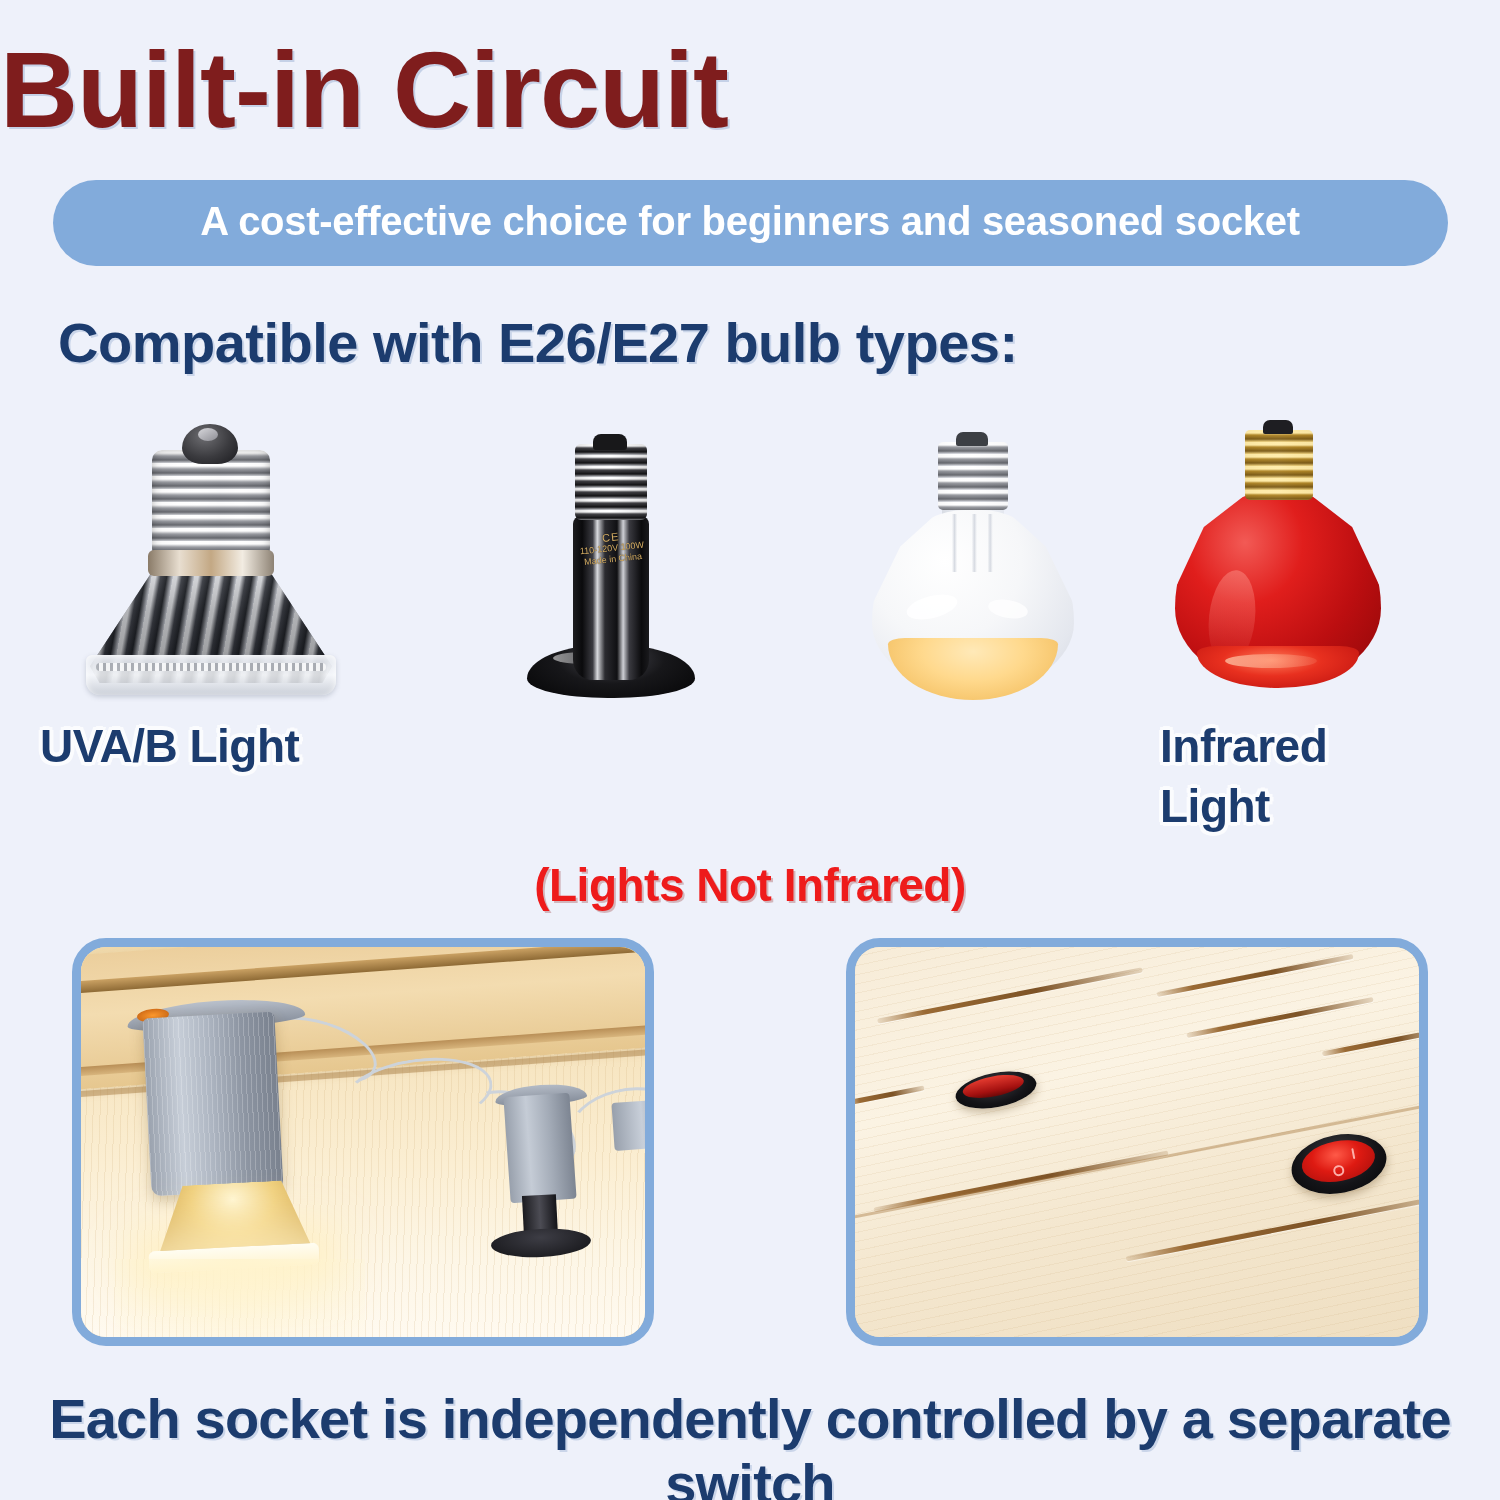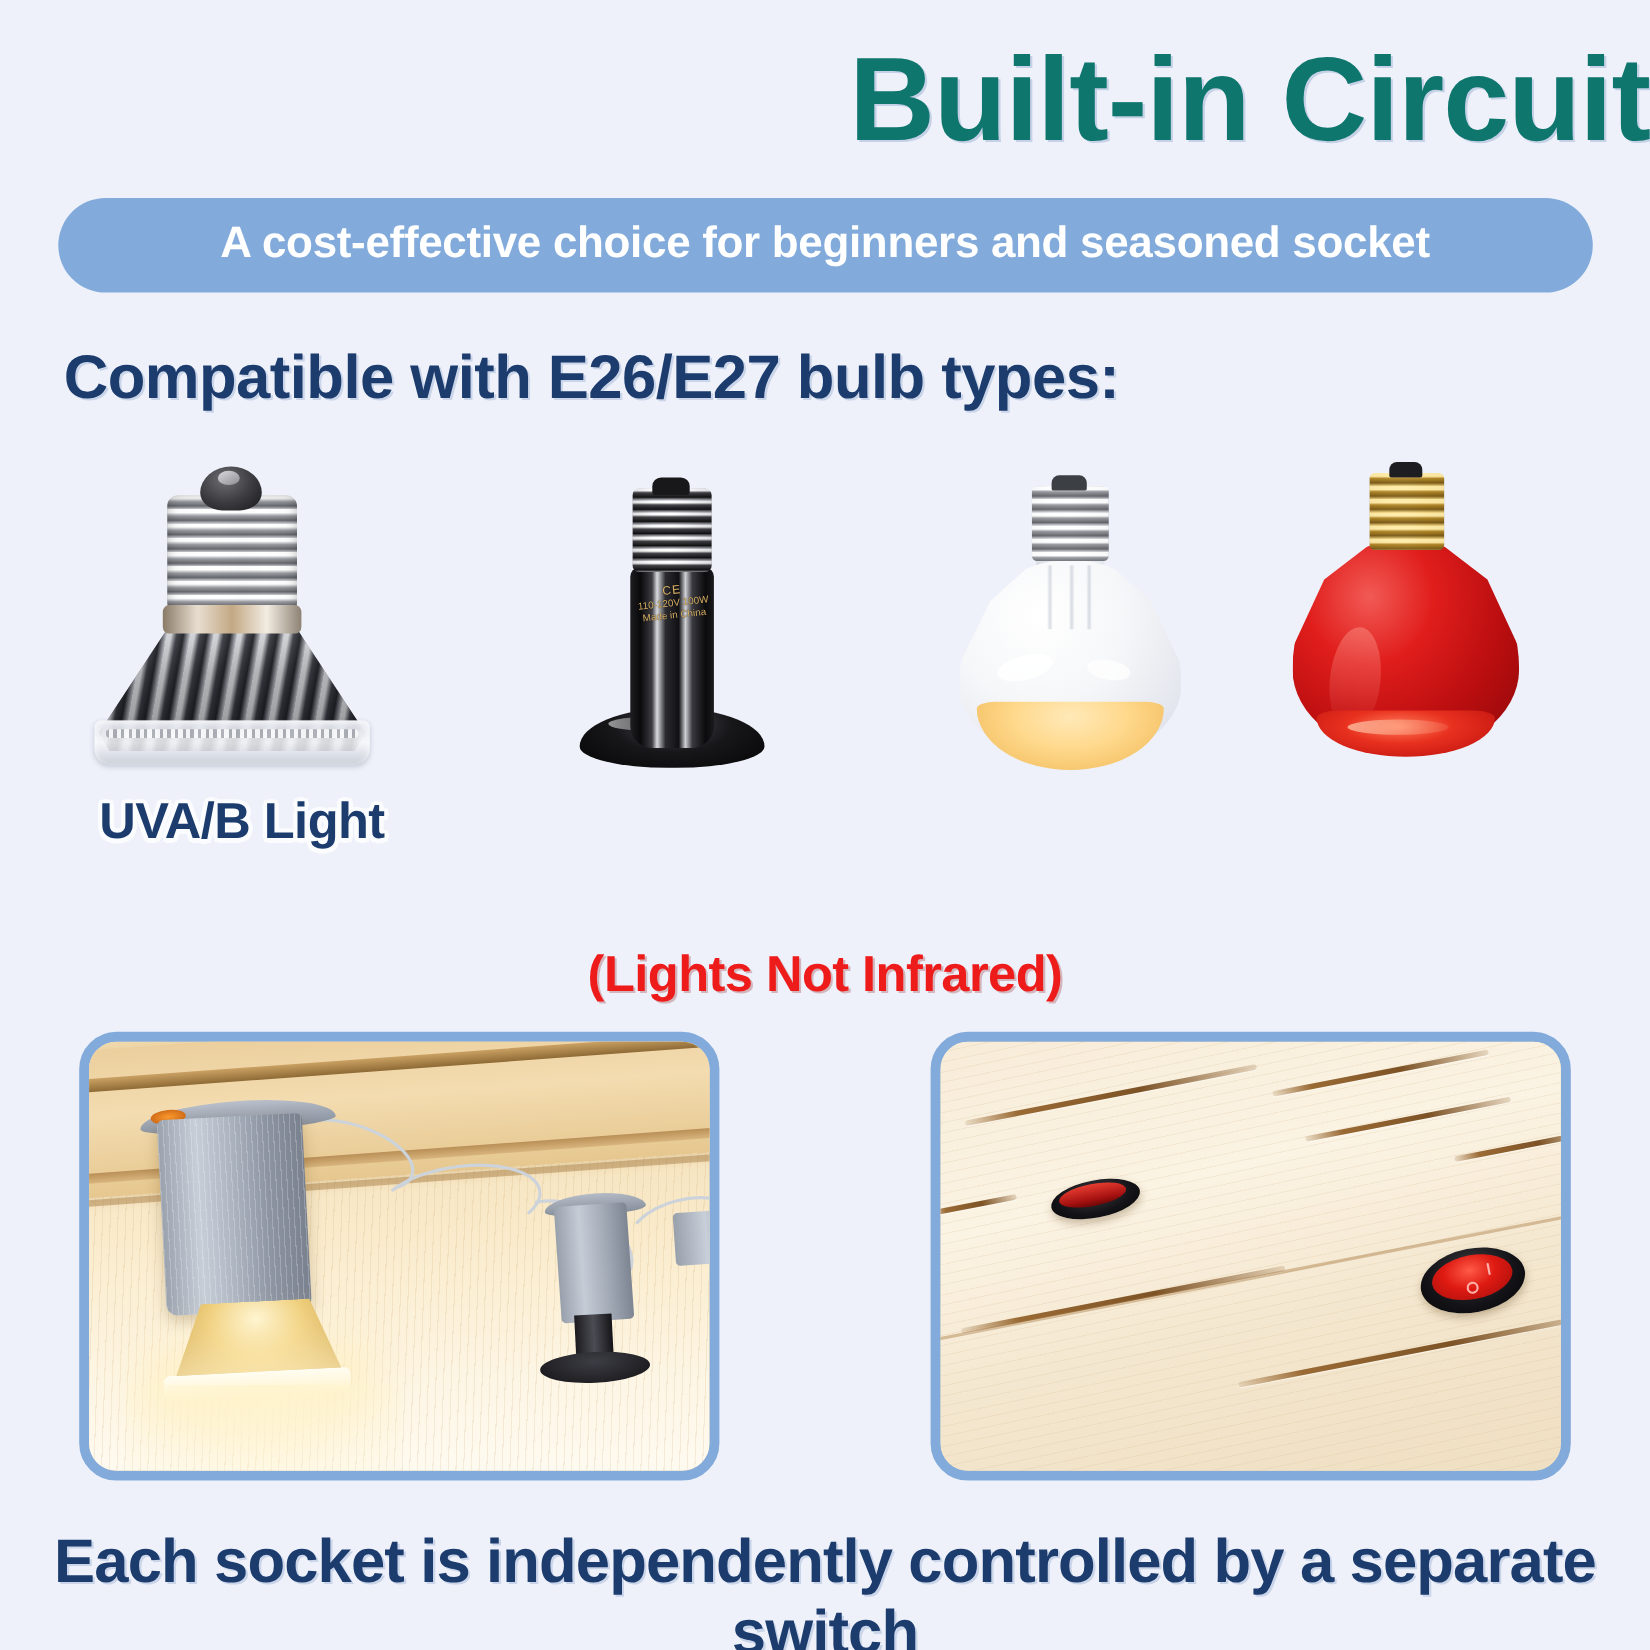--- a/index.html
+++ b/index.html
@@ -7,24 +7,24 @@
   body {
     background:#eef1fa;
     font-family:"Liberation Sans", sans-serif;
     position:relative;
     overflow:hidden;
   }
 
   
   .title {
     position:absolute; left:0; top:36px; width:1500px;
-    text-align:right;
+    text-align:left;
     font-size:108px; line-height:1.0;
     font-weight:bold;
-    color:#0f766e;
+    color:#7f1d1d;
     letter-spacing:-1px;
     font-stretch:condensed;
     text-shadow:2px 2px 0 rgba(120,150,195,.35);
   }
 
   
   .pill-wrap { position:absolute; left:0; top:180px; width:1500px; display:flex; justify-content:center; }
   .pill {
     background:#82abdb;
     border-radius:48px;
@@ -255,21 +255,21 @@
   .ir-text {
     position:absolute; left:110px; top:108px; width:70px; text-align:center; z-index:6;
     color:#e8c97a; font-size:8px; line-height:10px;
     text-shadow:0 0 1px rgba(0,0,0,.5);
   }
 
   
   .labels { position:absolute; left:0; top:716px; width:1500px; height:130px; }
   .bulb-label {
     position:absolute;
-    text-align:center;
+    text-align:left;
     font-size:46px; line-height:60px;
     font-weight:bold;
     color:#1c3c6e;
     letter-spacing:-0.5px;
     font-stretch:condensed;
     text-shadow:
       -3px -3px 0 #fbfcfe,  3px -3px 0 #fbfcfe,
       -3px  3px 0 #fbfcfe,  3px  3px 0 #fbfcfe,
       -4px  0   0 #fbfcfe,  4px  0   0 #fbfcfe,
        0   -4px 0 #fbfcfe,  0    4px 0 #fbfcfe;
@@ -541,20 +541,21 @@
       <div class="ir-hl"></div>
       <div class="ir-face"></div>
       <div class="ir-text"></div>
     </div>
   </div>
 
 </div>
 
 <div class="labels">
   <div class="bulb-label" id="label-0">UVA/B Light</div>
+  <div class="bulb-label" id="label-3">Infrared Light</div>
 </div>
 
 <div class="not-included">(Lights Not Infrared)</div>
 
 <div class="panel" id="panel-left">
   <div class="photo">
     <div class="lp-bg"></div>
     <div class="lp-grain"></div>
     <div class="lp-ceiling"></div>
     <div class="lp-beam"></div>

